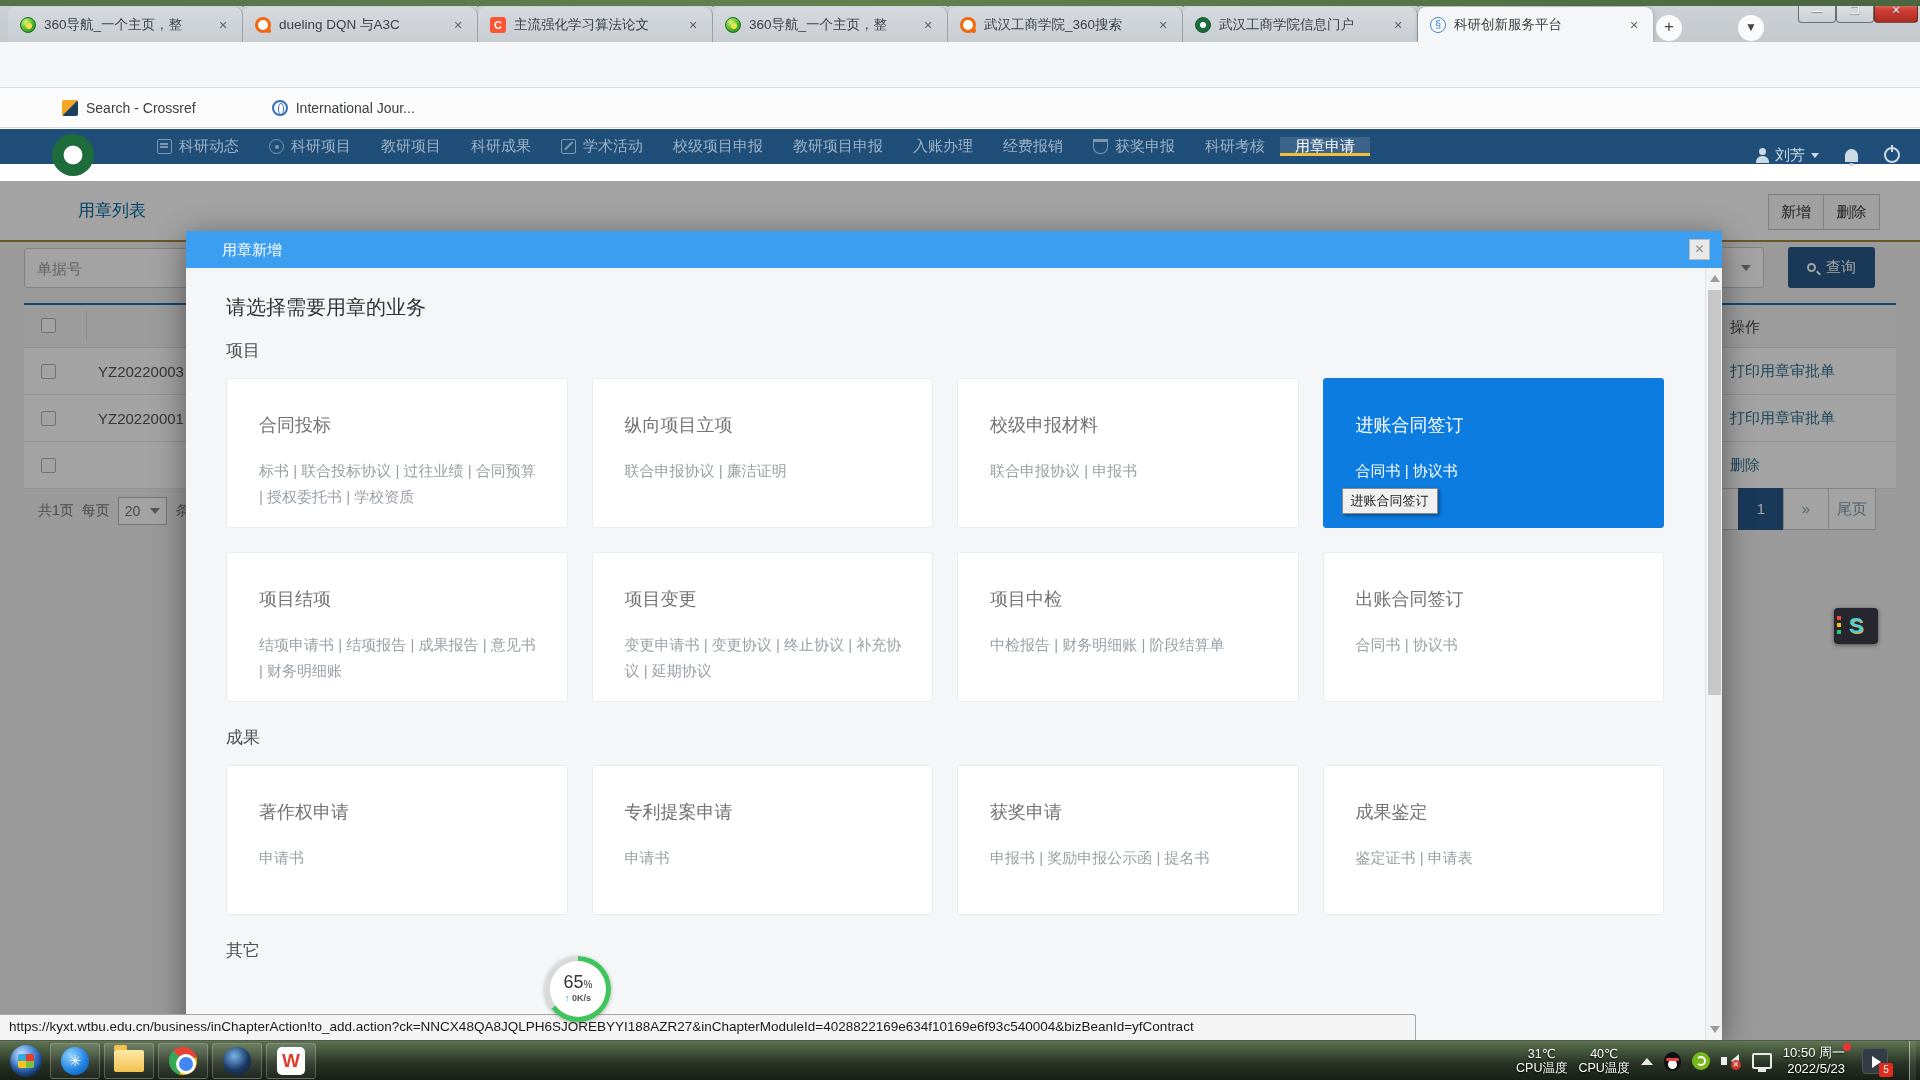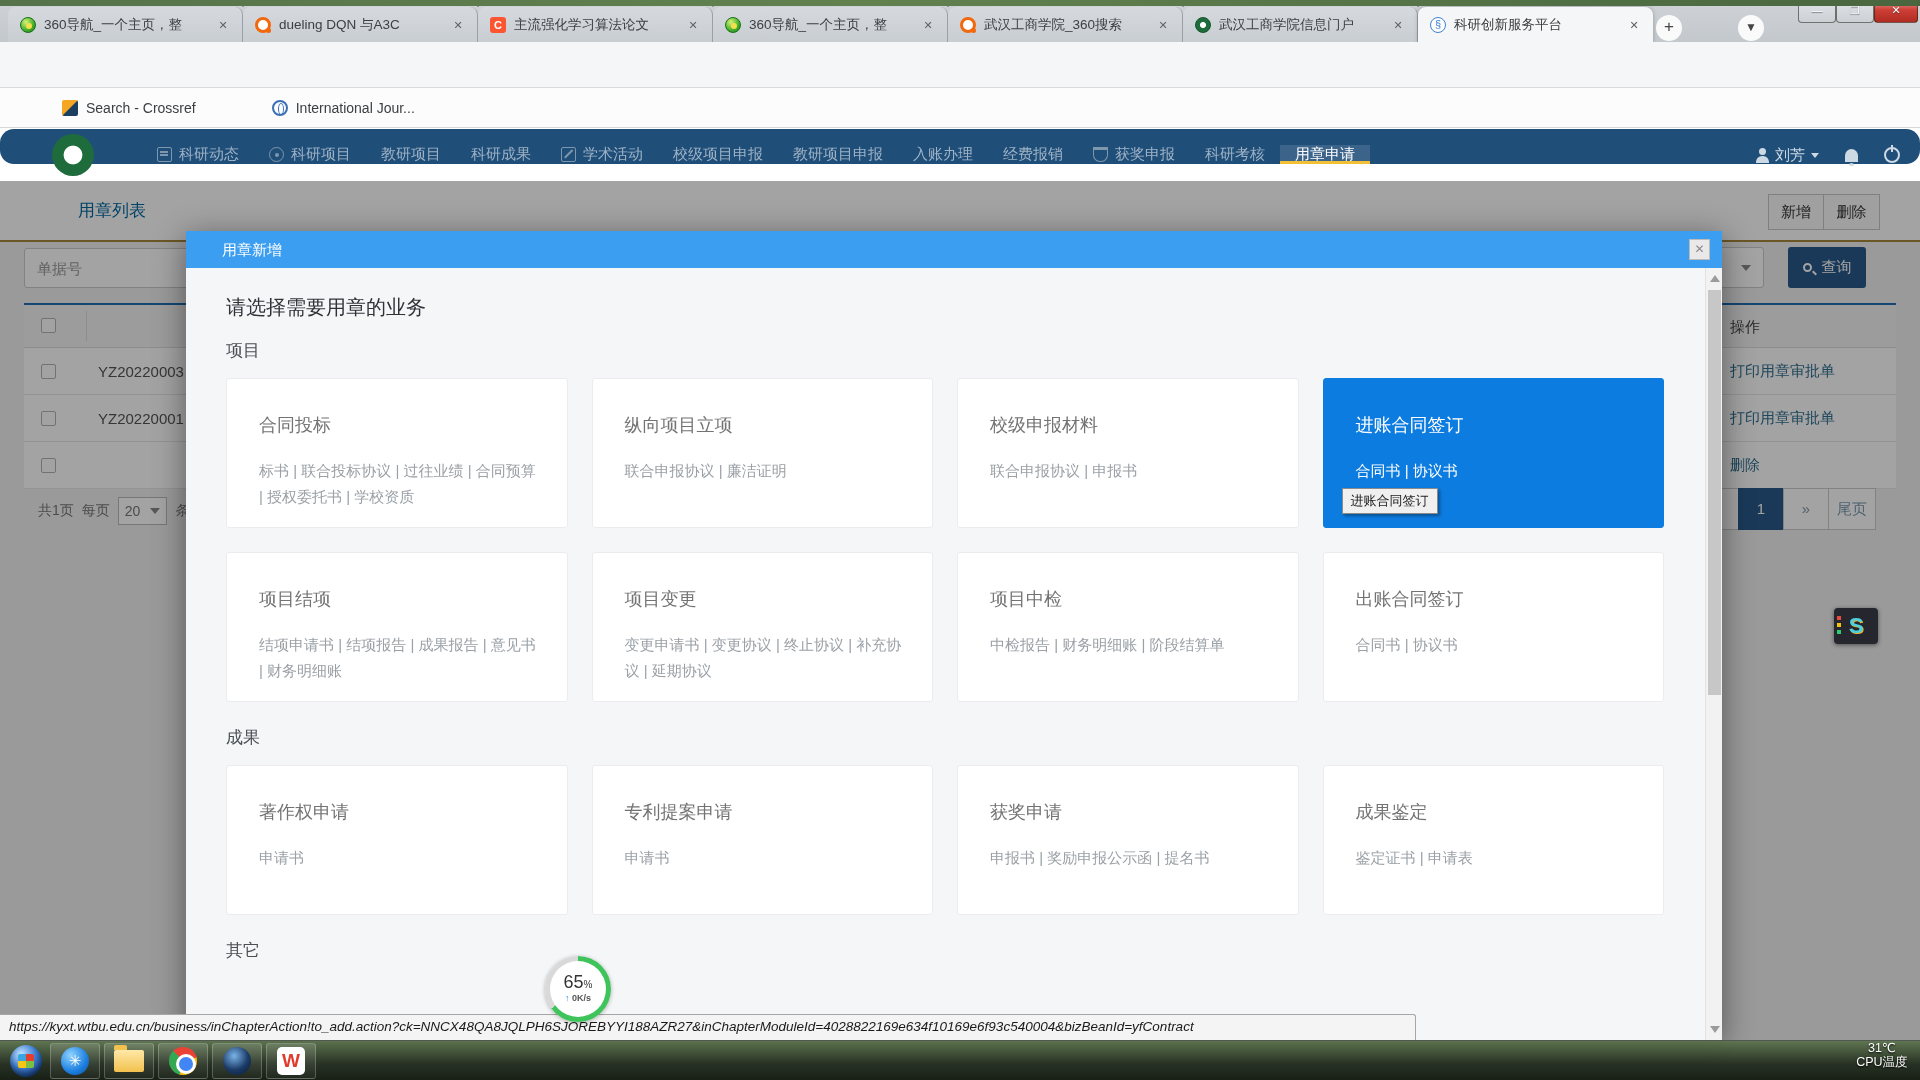--- a/index.html
+++ b/index.html
@@ -77,21 +77,21 @@
     border-bottom:1px solid #d8d8d8; display:flex; align-items:center; padding-left:14px; gap:28px; z-index:2; }
   .bm { display:flex; align-items:center; gap:8px; cursor:pointer;margin-left:48px; }
   .bm-label { font-size:14px; color:#3c4043; }
   .bm-ico { width:16px; height:16px; flex:none; }
   .ico-crossref { background:linear-gradient(135deg,#f5a623 49%,#1c3f60 51%); border-radius:2px; }
   .ico-journal { border-radius:50%; border:2px solid #3b6fb5; position:relative; }
   .ico-journal::after { content:""; position:absolute; left:4px; top:1px; width:4px; height:10px;
     border:1.5px solid #3b6fb5; border-radius:50%; }
   
   .site-nav { position:absolute; top:129px; left:0; right:0; height:35px; background:var(--navbar-bg);
-    display:flex; align-items:flex-end; z-index:2;border-radius:14px; }
+    display:flex; align-items:center; z-index:2; }
   .site-logo { position:absolute; left:52px; top:5px; width:42px; height:42px; border-radius:50%;
     background:radial-gradient(circle,#fff 0 30%,#1e6b3c 33% 72%,#e8f2e8 74% 84%,#1e6b3c 86%); }
   .nav-items { display:flex; align-items:stretch; margin-left:142px; }
   .nav-item { display:flex; align-items:center; gap:7px; padding:0 15px; font-size:15px;
     color:#9fb3c6; cursor:pointer; position:relative; }
   .nav-item.active { background:rgba(255,255,255,.13); color:#fff; }
   .nav-item.active::after { content:""; position:absolute; left:0; right:0; bottom:0; height:3px; background:var(--gold-active); }
   .nav-ico { width:15px; height:15px; border:1.5px solid #7e97ac; position:relative; flex:none; }
   .ico-doc { border-radius:2px; }
   .ico-doc::after { content:""; position:absolute; left:2px; top:3px; width:8px; height:1.5px;
@@ -123,21 +123,21 @@
     color:#333; text-align:center; line-height:34px; cursor:pointer; }
   .btn-plain + .btn-plain { border-left:none; }
   .filter-input { position:absolute; left:24px; top:67px; width:282px; height:40px; background:#fff;
     border:1px solid #ccc; border-radius:3px; padding:0 12px; font-size:15px; color:#333;
     font-family:inherit; }
   .filter-input::placeholder { color:#999; }
   .mini-select { position:absolute; left:1640px; top:66px; width:124px; height:41px; background:#fff;
     border:1px solid #ccc; border-radius:3px; cursor:pointer; }
   .mini-select .chev { position:absolute; right:12px; top:17px; width:0; height:0;
     border-left:5px solid transparent; border-right:5px solid transparent; border-top:6px solid #888; }
-  .search-btn { position:absolute; left:1788px; top:66px; width:78px; height:41px; border-radius:3px;
+  .search-btn { position:absolute; left:1788px; top:66px; width:87px; height:41px; border-radius:3px;
     background:var(--search-button); color:#fff; font-size:15px; display:flex; align-items:center;
     justify-content:center; gap:10px; cursor:pointer; }
   .mag-icon { width:9px; height:9px; border:2px solid #fff; border-radius:50%; position:relative; flex:none; }
   .mag-icon::after { content:""; position:absolute; left:7px; top:7px; width:5px; height:2px; background:#fff; transform:rotate(45deg); }
   .tbl-top { position:absolute; left:24px; top:122px; width:1872px; height:2px; background:#1f6fb5; }
   .thead { position:absolute; left:24px; top:124px; width:1872px; height:43px; background:#f4f4f4; border-bottom:1px solid #ddd; }
   .thead .colsep { position:absolute; left:62px; top:6px; bottom:6px; width:1px; background:#ddd; }
   .cb { width:15px; height:15px; border:1.5px solid #b3b3b3; border-radius:2px; background:#fdfdfd; cursor:pointer; flex:none; }
   .thead .cb { position:absolute; left:17px; top:13px; }
   .col-id { position:absolute; left:70px; top:12px; width:150px; text-align:right; font-size:15px; color:#444; }
@@ -188,21 +188,21 @@
   .mscroll { position:absolute; right:0; top:37px; bottom:0; width:17px; background:#f2f2f2; border-left:1px solid #e2e2e2; }
   .mscroll .arr { position:absolute; left:4px; width:0; height:0; border-left:5px solid transparent;
     border-right:5px solid transparent; cursor:pointer; }
   .arr-up { top:7px; border-bottom:7px solid #9b9b9b; }
   .arr-dn { bottom:7px; border-top:7px solid #9b9b9b; }
   .mthumb { position:absolute; left:2px; top:22px; width:13px; height:405px; background:#c7c7c7; cursor:pointer; }
   
   .status-bubble { position:absolute; left:0; top:1014px; width:1416px; height:26px; background:#f4f4f4;
     border:1px solid #a6a6a6; border-left:none; border-bottom:none; border-radius:0 3px 0 0;
     font-size:13.5px; color:#1a1a1a; line-height:24px; padding-left:9px; white-space:nowrap;
-    overflow:hidden; z-index:60;font-style:italic; }
+    overflow:hidden; z-index:60; }
   .ball { position:absolute; left:545px; top:956px; width:66px; height:66px; border-radius:50%;
     background:conic-gradient(var(--progress-green) 0 234deg,#d9d9d9 234deg 360deg);
     z-index:65; box-shadow:0 1px 4px rgba(0,0,0,.3); cursor:pointer; }
   .ball-inner { position:absolute; inset:5px; border-radius:50%; background:#fff; text-align:center; }
   .ball-pct { font-size:18px; color:#333; margin-top:11px; font-weight:500; }
   .ball-pct .sm { font-size:10px; }
   .ball-speed { font-size:9px; color:#555; font-weight:bold; }
   .ball-speed .up { color:#1f8fff; }
   
   .s-widget { position:absolute; left:1834px; top:608px; width:44px; height:36px; background:#26262e;
@@ -232,21 +232,21 @@
   .app-folder::before { content:""; position:absolute; left:0; top:-5px; width:13px; height:5px;
     background:#f2c14e; border-radius:2px 2px 0 0; }
   .app-chrome { width:28px; height:28px; border-radius:50%;
     background:conic-gradient(from -45deg,#ea4335 0 120deg,#fbbc05 120deg 240deg,#34a853 240deg 360deg); position:relative; }
   .app-chrome::after { content:""; position:absolute; left:7px; top:7px; width:14px; height:14px;
     border-radius:50%; background:#4285f4; border:3px solid #fff; }
   .app-player { width:28px; height:28px; border-radius:50%;
     background:radial-gradient(circle at 40% 32%,#7ab4e8,#1b3a66 55%,#0a1830); }
   .app-wps { width:28px; height:28px; border-radius:5px; background:#fff; color:#e03c2d;
     font-weight:bold; font-size:19px; text-align:center; line-height:27px; }
-  .tray { position:absolute; right:0; top:0; height:40px; display:flex; align-items:center; gap:11px; padding-right:4px;flex-direction:column; }
+  .tray { position:absolute; right:0; top:0; height:40px; display:flex; align-items:center; gap:11px; padding-right:4px; }
   .temp { text-align:center; font-size:12.5px; color:#fff; line-height:14px; text-shadow:0 1px 2px #000; cursor:default; }
   .tray-tri { width:0; height:0; border-left:6px solid transparent; border-right:6px solid transparent;
     border-bottom:7px solid #e8e8e8; cursor:pointer; }
   .tray-qq { width:17px; height:19px; border-radius:50% 50% 45% 45%; background:#111; position:relative; cursor:pointer; }
   .tray-qq::after { content:""; position:absolute; left:4px; top:8px; width:9px; height:9px; border-radius:50%; background:#fff; }
   .tray-qq::before { content:""; position:absolute; left:2px; top:6px; width:13px; height:3px; border-radius:2px; background:#e8483a; z-index:1; }
   .tray-360 { width:18px; height:18px; border-radius:50%; background:#78b81c; position:relative; cursor:pointer; }
   .tray-360::after { content:""; position:absolute; left:4px; top:4px; width:10px; height:10px;
     border:2px solid #fff; border-radius:50%; border-left-color:transparent; box-sizing:border-box; }
   .tray-vol { position:relative; width:20px; height:18px; cursor:pointer; }

